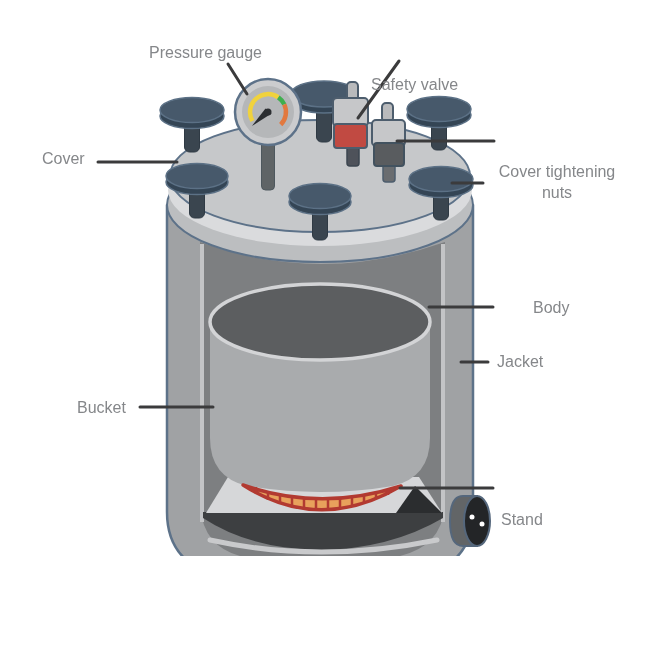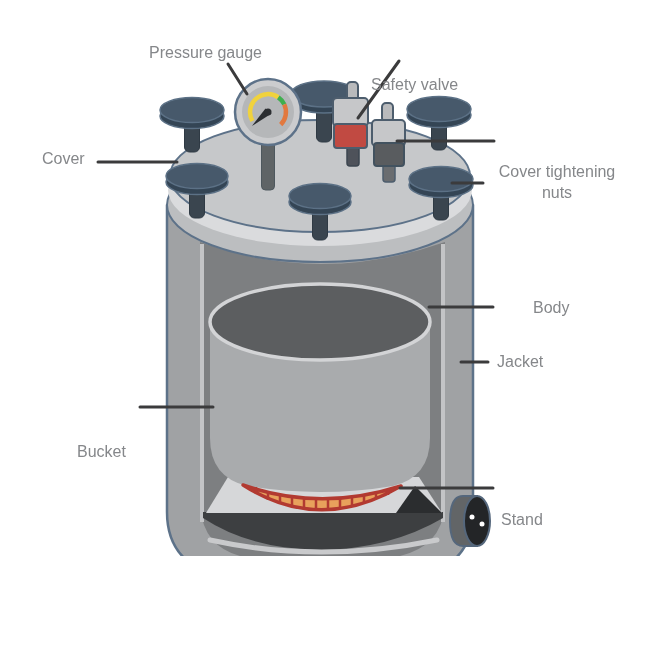--- a/index.html
+++ b/index.html
@@ -13,21 +13,21 @@
     white-space:nowrap;
   }
   .lbl.wrap{white-space:normal;}
   #lbl-pressure-gauge{left:149px;top:42px;}
   #lbl-safety-valve{left:371px;top:30px;margin-top:44px;}
   #lbl-cover{left:42px;top:148px;}
   #lbl-release-valve{left:500px;top:131px;}
   #lbl-nuts{left:487px;top:161px;width:140px;text-align:center;}
   #lbl-body{left:501px;top:297px;margin-left:32px;}
   #lbl-jacket{left:497px;top:351px;}
-  #lbl-bucket{left:77px;top:397px;margin-top:44px;}
+  #lbl-bucket{left:77px;top:397px;}
   #lbl-stand{left:501px;top:477px;margin-top:32px;}
 </style>
 </head>
 <body>
 
 <div id="stage">
 
 <svg id="diagram-svg" width="650" height="650" viewBox="0 0 650 650">
 
   <g>

